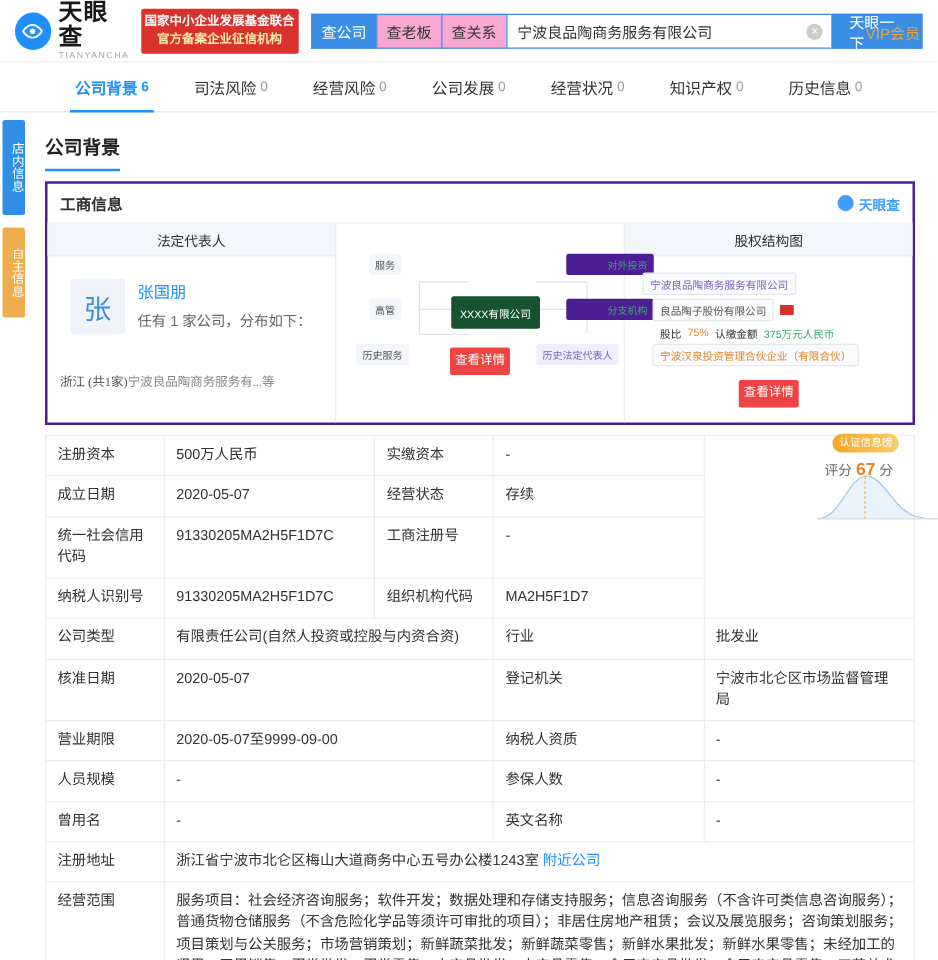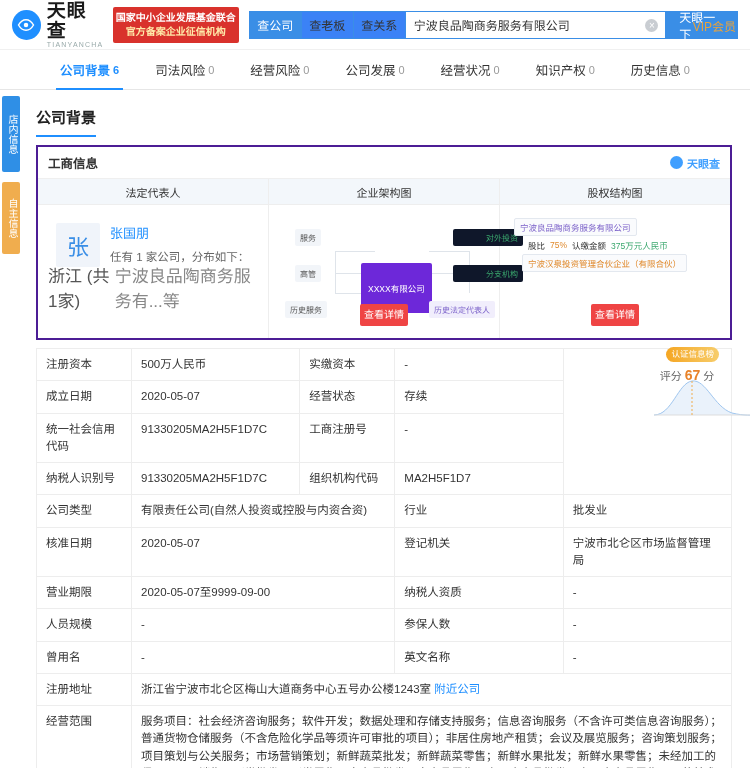--- a/index.html
+++ b/index.html
@@ -44,21 +44,21 @@
     line-height: 1.35; border-radius: 2px;
   }
   .banner .l2 { color: #ffe9a8; text-align: center; }
 
   .searchbar {
     margin-left: 10px;
     display: flex; align-items: center;
   }
   .sb-type {
     height: 28px; min-width: 52px; padding: 0 6px;
-    background: #3b82f6; border: 1px solid #3a8ee6; border-right: none;
+    background: #f9a8d4; border: 1px solid #3a8ee6; border-right: none;
     display: flex; align-items: center; justify-content: center;
     font-size: 12px; color: #333;
   }
   .sb-type.sel { background: #3a8ee6; color: #fff; }
   .sb-input-wrap {
     position: relative;
     height: 28px; width: 280px;
     border: 1px solid #3a8ee6; border-right: none;
     background: #fff;
     display: flex; align-items: center;
@@ -151,35 +151,35 @@
   .rep { display: flex; align-items: flex-start; gap: 10px; padding: 10px 4px 0 10px; }
   .rep-avatar {
     width: 44px; height: 44px; background: #f0f4fa; color: #3a8ee6;
     display: flex; align-items: center; justify-content: center;
     font-size: 22px; border-radius: 2px;
   }
   .rep-name { color: #1f8fff; font-size: 13px; cursor: pointer; }
   .rep-sub { color: #666; font-size: 11.5px; margin-top: 6px; }
   .rep-foot {
     position: absolute; left: 10px; right: 10px; bottom: 26px;
-    font-size: 17px; color: #555; display: flex; 
+    font-size: 10px; color: #555; display: flex;  font-family: Liberation Serif, serif;
   }
   .rep-foot .muted { color: #888; }
 
   
   .org { position: relative; height: 100%; }
   .node {
     position: absolute; font-size: 8px; color: #555;
     background: #f2f5f9; border-radius: 2px;
     padding: 3px 5px; white-space: nowrap;
   }
   .node.center {
-    background: #6d28d9; color: #fff; font-size: 8.5px; padding: 19px 7px;
-  }
-  .node.green { background: #0f172a; color: #3aa76d; padding-left: 33px; }
+    background: #14532d; color: #fff; font-size: 8.5px; padding: 7px 7px;
+  }
+  .node.green { background: #4c1d95; color: #3aa76d; padding-left: 33px; }
   .node.purple { background: #f1eefc; color: #7b61c9; }
   .line { position: absolute; background: #dfe4ea; }
   .detail-btn {
     position: absolute; left: 50%; transform: translateX(-50%); bottom: 4px;
     width: 48px; padding: 5px 0; background: #ef4444; color: #fff;
     font-size: 10px; text-align: center; line-height: 1.25; border-radius: 2px;
     cursor: pointer;
   }
 
   
@@ -311,21 +311,20 @@
             </div>
           </div>
           <div class="rep-foot">
             <span>浙江 (共1家)</span>
             <span class="muted">宁波良品陶商务服务有...等</span>
           </div>
         </div>
       </div>
 
       <div class="card">
-        <div class="card-hd">企业架构图</div>
         <div class="card-bd">
           <div class="org">
             <div class="line" style="left:58px;top:38px;width:1px;height:42px;"></div>
             <div class="line" style="left:58px;top:38px;width:40px;height:1px;"></div>
             <div class="line" style="left:58px;top:60px;width:40px;height:1px;"></div>
             <div class="line" style="left:58px;top:80px;width:40px;height:1px;"></div>
             <div class="line" style="left:152px;top:38px;width:40px;height:1px;"></div>
             <div class="line" style="left:152px;top:60px;width:40px;height:1px;"></div>
             <div class="line" style="left:192px;top:38px;width:1px;height:42px;"></div>
 
@@ -341,20 +340,24 @@
           </div>
         </div>
       </div>
 
       <div class="card">
         <div class="card-hd">股权结构图</div>
         <div class="card-bd">
           <div class="eq">
             <div class="eq-row">
               <span class="eq-box purple">宁波良品陶商务服务有限公司</span>
+            </div>
+            <div class="eq-row" style="margin-left:14px;">
+              <span class="eq-box">良品陶子股份有限公司</span>
+              <span class="eq-flag"></span>
             </div>
             <div class="eq-row" style="margin-left:20px;">
               <span>股比</span>
               <span class="eq-pct">75%</span>
               <span>认缴金额</span>
               <span class="eq-cap">375万元人民币</span>
             </div>
             <div class="eq-row" style="margin-left:14px;">
               <span class="eq-box orange">宁波汉泉投资管理合伙企业（有限合伙）</span>
             </div>

